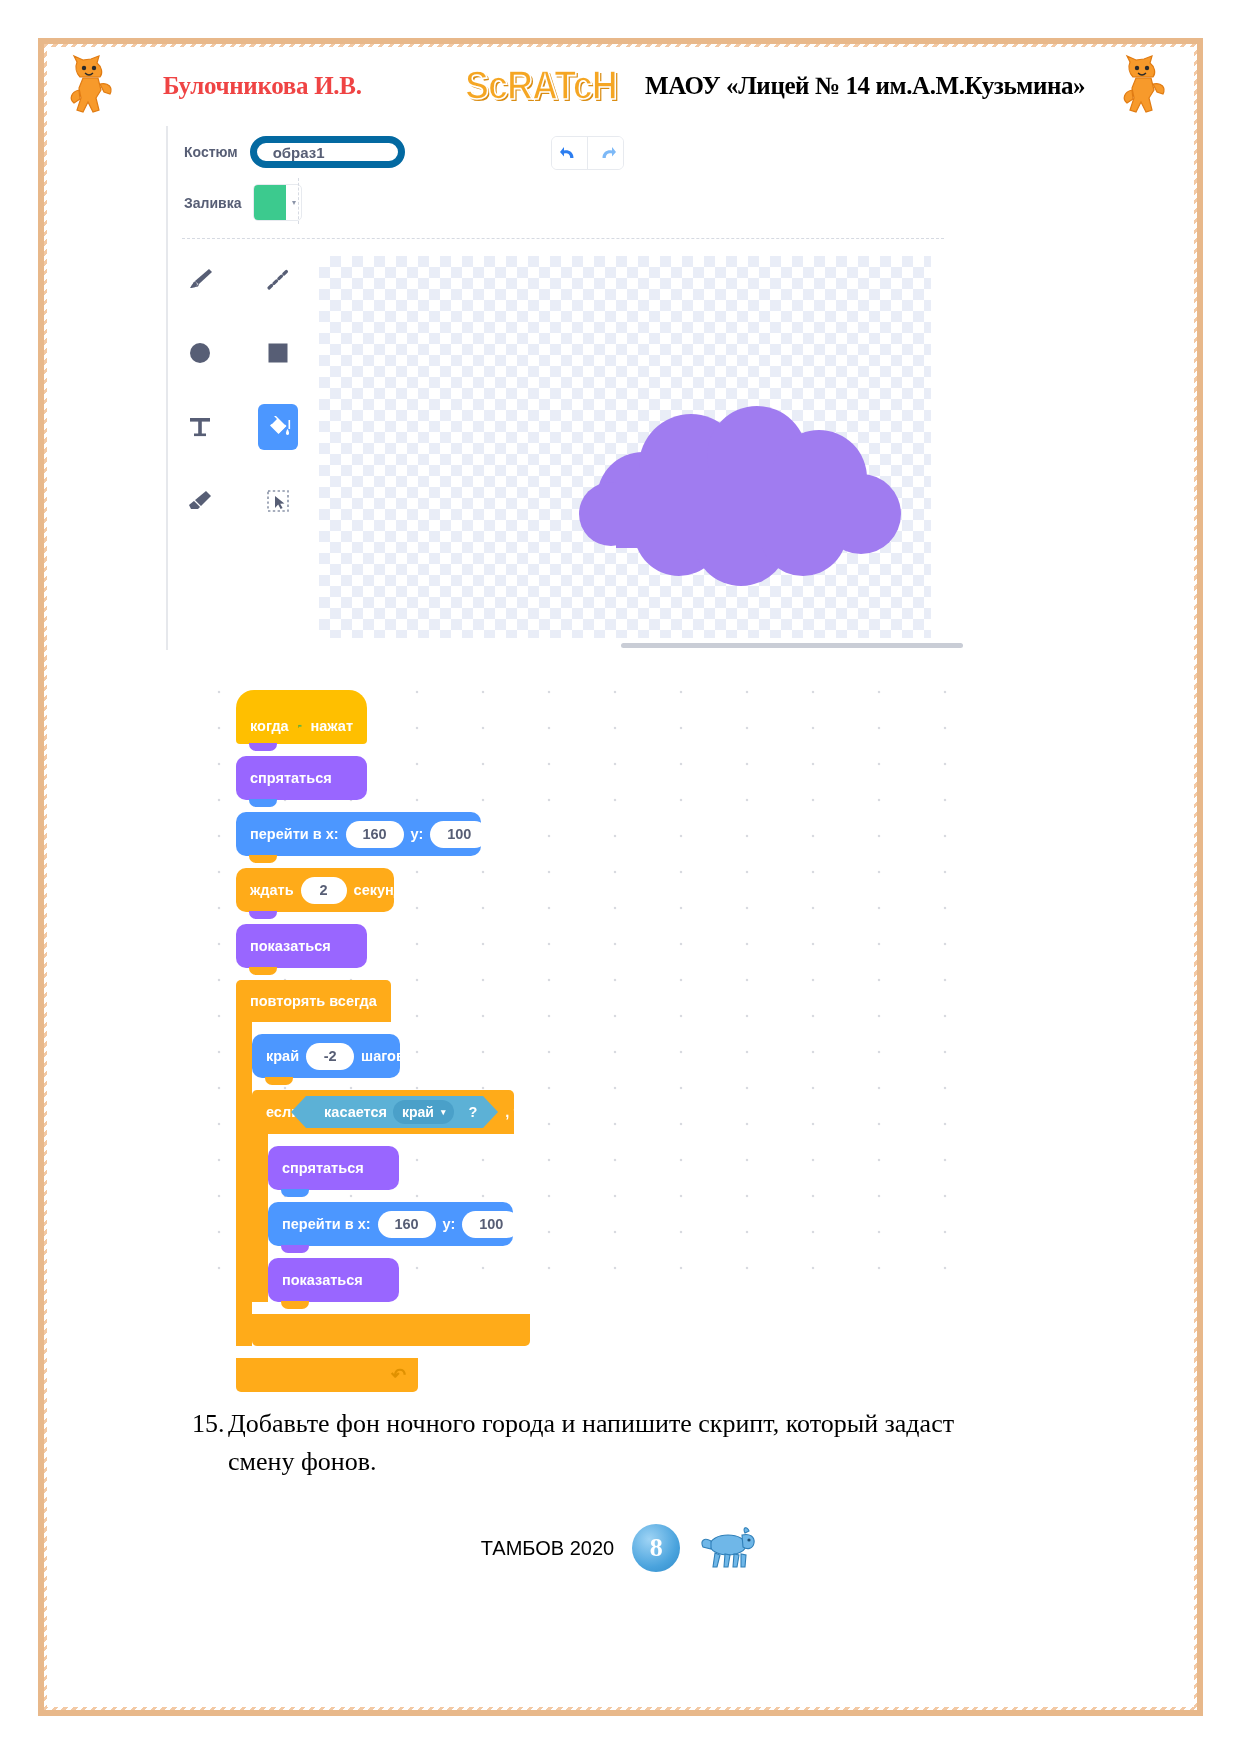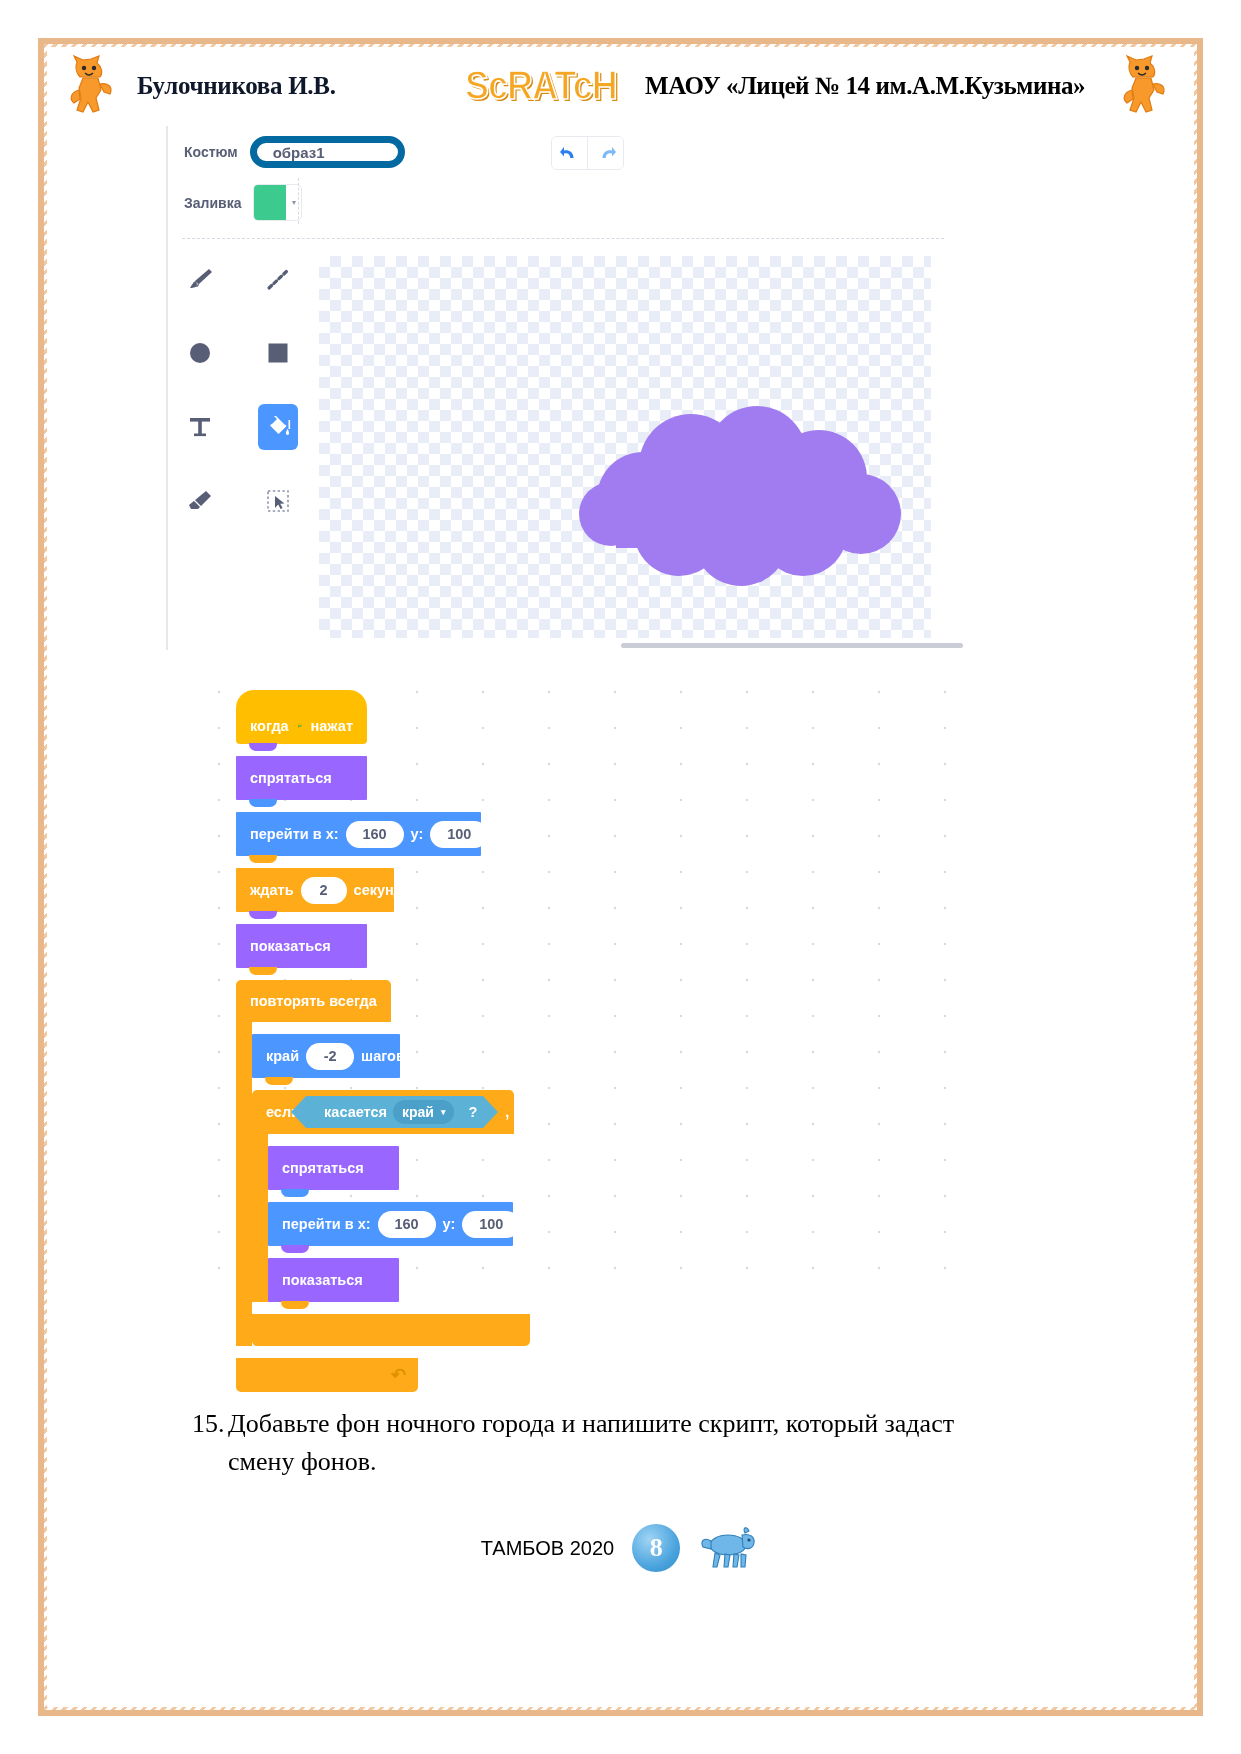--- a/index.html
+++ b/index.html
@@ -34,23 +34,23 @@
 
   
   .header{
     position:absolute;
     left:47px;top:52px;
     width:1147px;height:70px;
   }
   .cat-left{position:absolute;left:16px;top:2px;width:56px;height:66px;}
   .cat-right{position:absolute;right:22px;top:2px;width:56px;height:66px;}
   .author{
-    position:absolute;left:90px;top:20px;
+    position:absolute;left:116px;top:20px;
     font-family:"Liberation Serif", serif;
-    font-size:25px;font-weight:bold;color:#0f172a;
+    font-size:25px;font-weight:bold;color:#ef4444;
     letter-spacing:-0.3px;
   }
   .scratch-logo{
     position:absolute;left:418px;top:12px;
     font-family:"Liberation Sans", sans-serif;
     font-size:36px;font-weight:bold;
     color:#F5A623;
     -webkit-text-stroke:1.5px #ffffff;
     letter-spacing:-1px;
     text-shadow:2px 2px 0 #d98c12;
@@ -183,21 +183,21 @@
   .looks{background:#9966FF;}
   .motion{background:#4C97FF;}
   .control{background:#FFAB19;}
 
   .hat{
     width:131px;height:54px;
     border-radius:18px 18px 4px 4px;
     padding-top:18px;
     align-items:center;
   }
-  .stackblk{height:44px;border-radius:1px;}
+  .stackblk{height:44px;border-radius:10px;}
   .notch{
     position:absolute;left:13px;bottom:-7px;
     width:28px;height:8px;
     border-radius:0 0 7px 7px;
   }
   .oval{
     background:#ffffff;color:#575e75;
     border-radius:14px;height:27px;min-width:46px;
     display:inline-flex;align-items:center;justify-content:center;
     font-size:14.5px;font-weight:bold;

